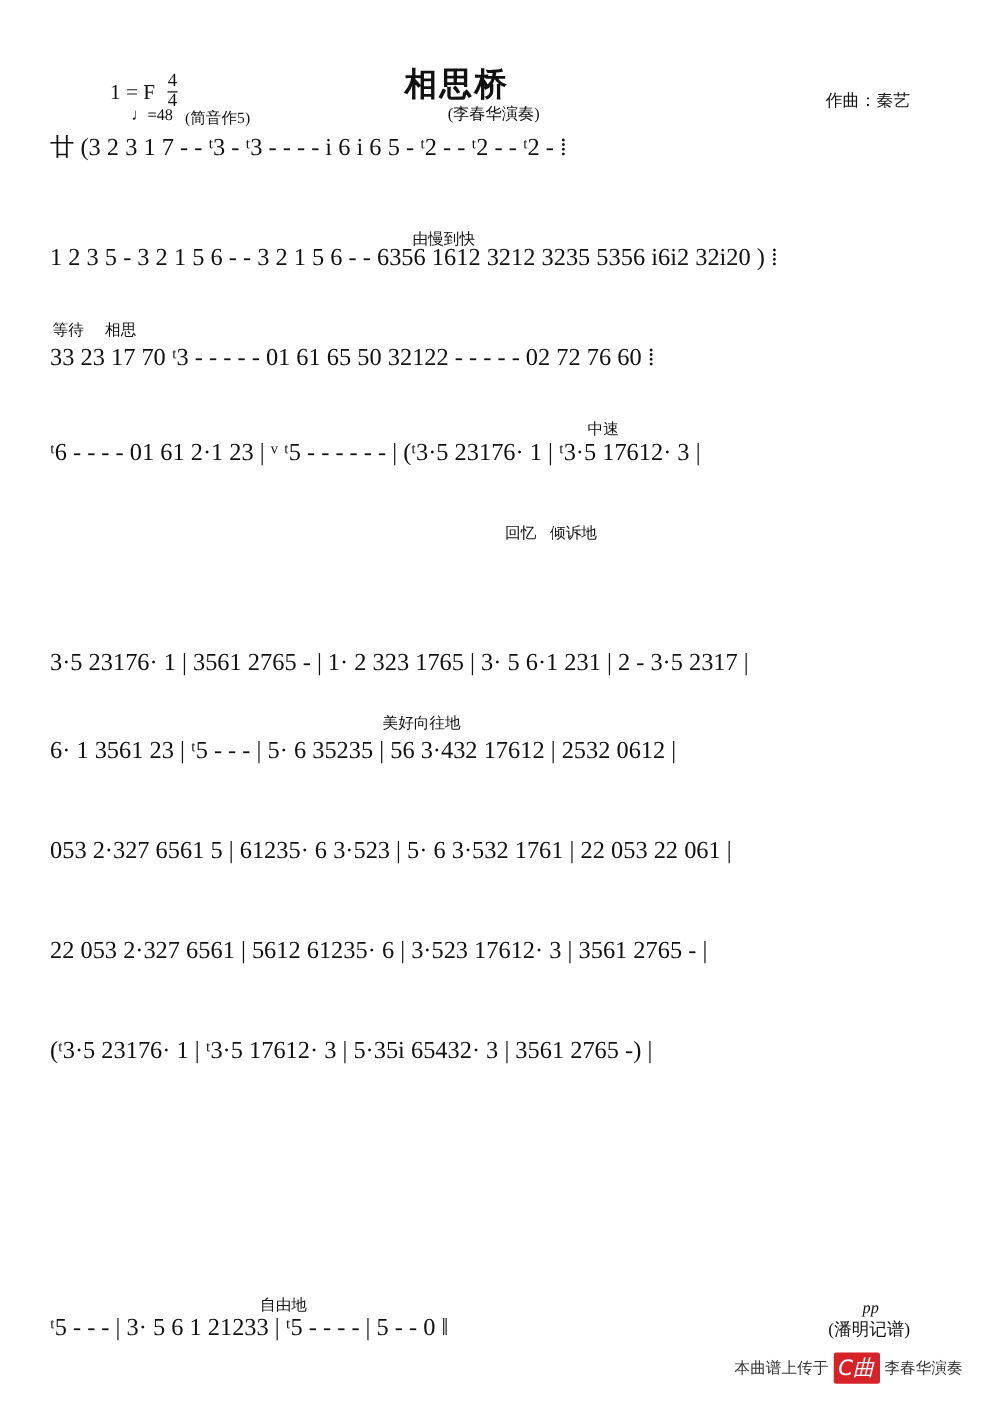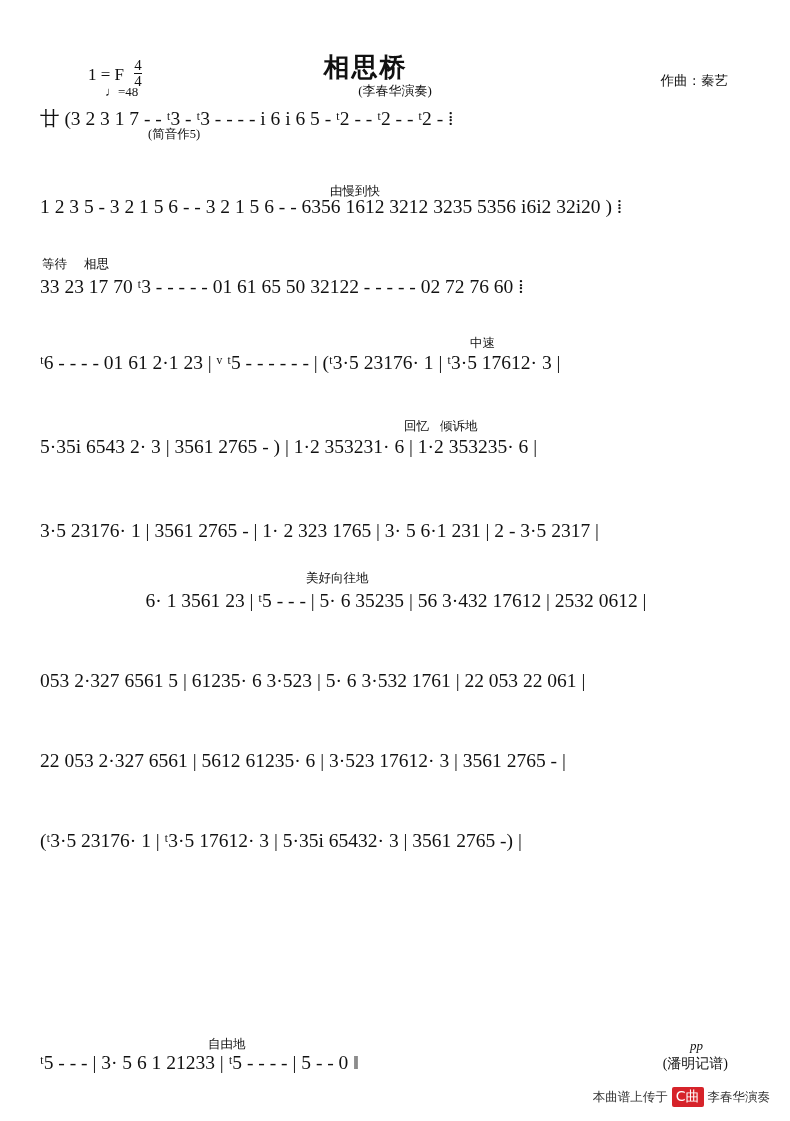--- a/index.html
+++ b/index.html
@@ -19,21 +19,21 @@
     position:absolute;left:88px;top:58px;
     font-size:17px;font-family:"Liberation Serif",serif;
   }
   .key-sig .frac{
     display:inline-block;vertical-align:-6px;
     text-align:center;line-height:1;margin-left:6px;font-size:15px;
   }
   .key-sig .frac .num{display:block;}
   .key-sig .frac .den{display:block;border-top:1.4px solid #111;}
   .tempo{position:absolute;left:105px;top:84px;font-size:13px;}
-  .simple-note{position:absolute;left:148px;top:86px;font-size:12.5px;margin-top:40px;}
+  .simple-note{position:absolute;left:148px;top:86px;font-size:12.5px;}
   .title{
     position:absolute;left:0;top:50px;width:731px;text-align:center;
     font-size:26px;font-weight:bold;letter-spacing:2px;
     font-family:"DejaVu Serif",serif;
   }
   .subtitle{
     position:absolute;left:0;top:82px;width:790px;text-align:center;
     font-size:13px;
   }
   .composer{position:absolute;right:62px;top:72px;font-size:13.5px;}
@@ -54,22 +54,23 @@
   }
   .footer-note{
     position:absolute;right:62px;bottom:48px;font-size:14px;
   }
   .upload{
     position:absolute;right:20px;bottom:14px;font-size:12.5px;color:#333;
     display:flex;align-items:center;gap:4px;
   }
   .upload .logo{
     display:inline-block;background:#d6232a;color:#fff;
-    font-size:14px;padding:1px 4px;border-radius:2px;
+    font-size:17px;padding:1px 4px;border-radius:2px;
     font-family:"DejaVu Sans",sans-serif;
+    font-style:italic;
   }
   .pp{position:absolute;font-size:13px;font-style:italic;}
 </style>
 </head>
 <body>
 
 <div class="sheet">
 
   <div class="hdr">
     <div class="key-sig">
@@ -101,30 +102,27 @@
     <span class="notes">33 23 17 70 ᵗ3 - - - - - 01 61 65 50 32122 - - - - - 02 72 76 60 ⁞</span>
   </div>
 
   <div class="lbl" style="left:470px;top:335px;">中速</div>
   <div class="row" style="top:348px;">
     <span class="notes">ᵗ6 - - - - 01 61 2·1 23 | ᵛ ᵗ5 - - - - - - | (ᵗ3·5 23176· 1 | ᵗ3·5 17612· 3 |</span>
   </div>
 
   <div class="lbl" style="left:404px;top:418px;">回忆</div>
   <div class="lbl" style="left:440px;top:418px;">倾诉地</div>
-  <div class="row" style="top:432px;">
-    <span class="notes">5·35i 6543 2· 3 | 3561 2765 - ) | 1·2 353231· 6 | 1·2 353235· 6 |</span>
-  </div>
 
   <div class="row" style="top:516px;">
     <span class="notes">3·5 23176· 1 | 3561 2765 - | 1· 2 323 1765 | 3· 5 6·1 231 | 2 - 3·5 2317 |</span>
   </div>
 
   <div class="lbl" style="left:306px;top:570px;">美好向往地</div>
-  <div class="row" style="top:586px;text-align:center;">
+  <div class="row" style="top:586px;">
     <span class="notes">6· 1 3561 23 | ᵗ5 - - - | 5· 6 35235 | 56 3·432 17612 | 2532 0612 |</span>
   </div>
 
   <div class="row" style="top:666px;">
     <span class="notes">053 2·327 6561 5 | 61235· 6 3·523 | 5· 6 3·532 1761 | 22 053 22 061 |</span>
   </div>
 
   <div class="row" style="top:746px;">
     <span class="notes">22 053 2·327 6561 | 5612 61235· 6 | 3·523 17612· 3 | 3561 2765 - |</span>
   </div>

